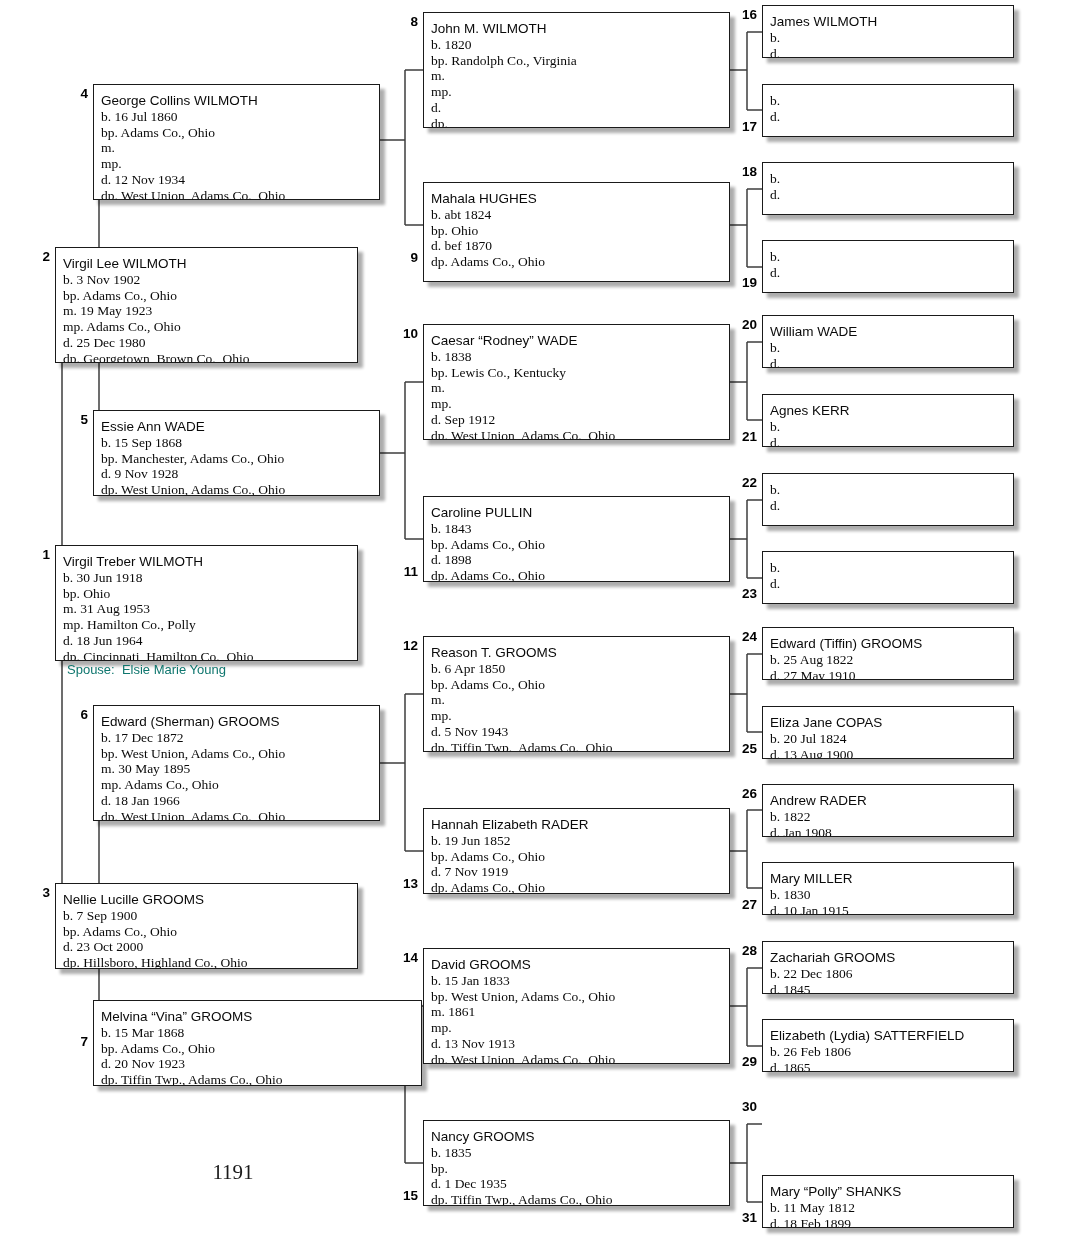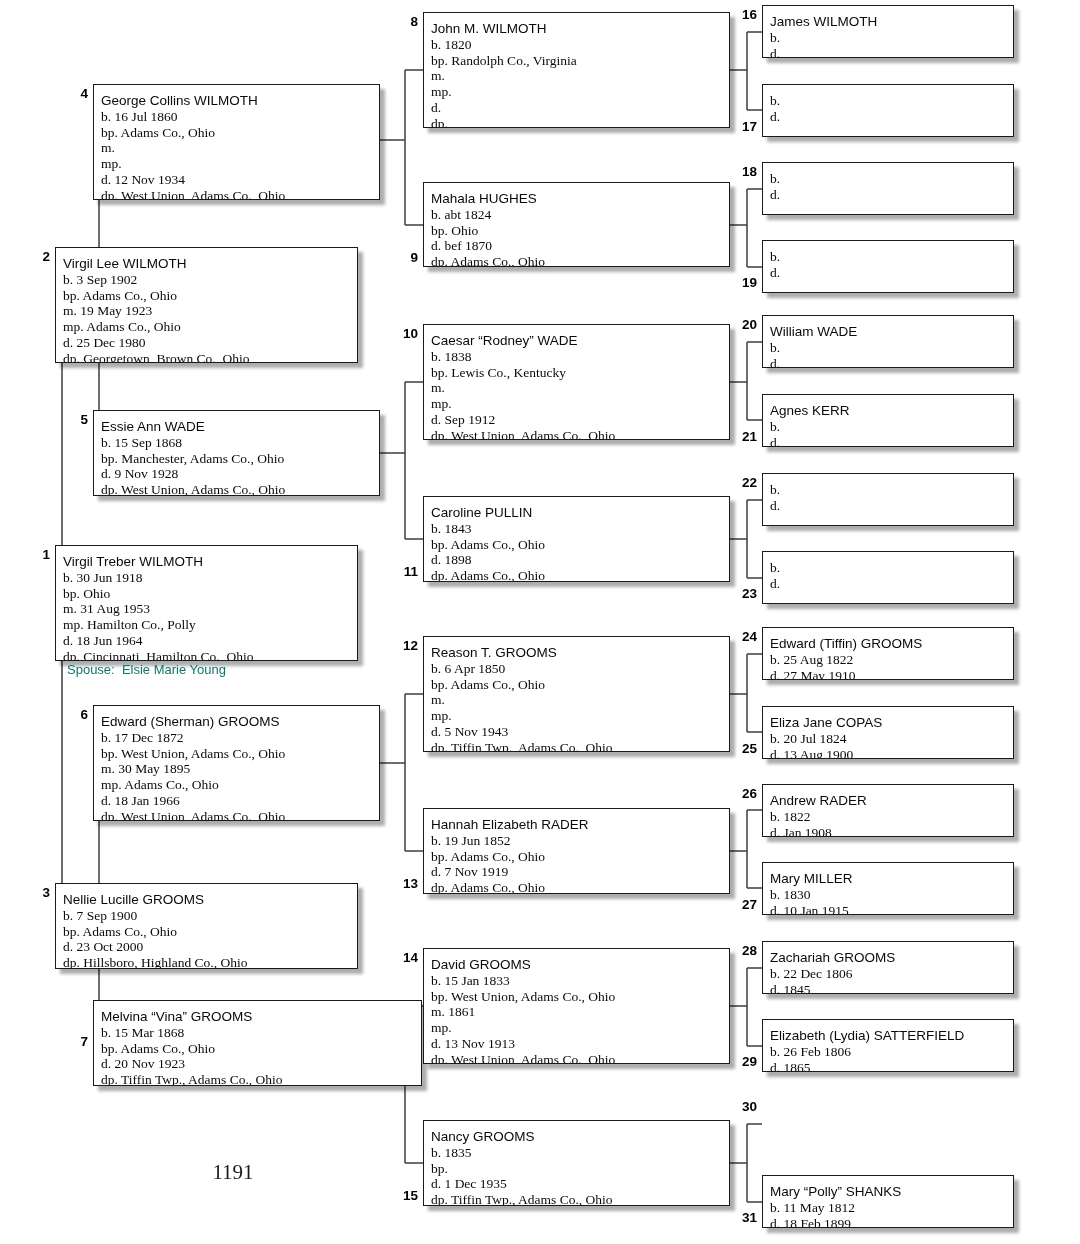--- a/index.html
+++ b/index.html
@@ -95,21 +95,21 @@
     <div class="pline">bp. Adams Co., Ohio</div>
     <div class="pline">m.</div>
     <div class="pline">mp.</div>
     <div class="pline">d. 12 Nov 1934</div>
     <div class="pline">dp. West Union, Adams Co., Ohio</div>
   </div>
 
   <div class="pnum" style="left:22px;top:249px">2</div>
   <div class="pbox" style="left:55px;top:247px;width:303px;height:116px">
     <div class="pname">Virgil Lee WILMOTH</div>
-    <div class="pline">b. 3 Sep 1902</div>
+    <div class="pline">b. 3 Nov 1902</div>
     <div class="pline">bp. Adams Co., Ohio</div>
     <div class="pline">m. 19 May 1923</div>
     <div class="pline">mp. Adams Co., Ohio</div>
     <div class="pline">d. 25 Dec 1980</div>
     <div class="pline">dp. Georgetown, Brown Co., Ohio</div>
   </div>
 
   <div class="pnum" style="left:60px;top:412px">5</div>
   <div class="pbox" style="left:93px;top:410px;width:287px;height:86px">
     <div class="pname">Essie Ann WADE</div>
@@ -166,21 +166,21 @@
     <div class="pname">John M. WILMOTH</div>
     <div class="pline">b. 1820</div>
     <div class="pline">bp. Randolph Co., Virginia</div>
     <div class="pline">m.</div>
     <div class="pline">mp.</div>
     <div class="pline">d.</div>
     <div class="pline">dp.</div>
   </div>
 
   <div class="pnum" style="left:390px;top:250px">9</div>
-  <div class="pbox" style="left:423px;top:182px;width:307px;height:85px">
+  <div class="pbox" style="left:423px;top:182px;width:307px;height:100px">
     <div class="pname">Mahala HUGHES</div>
     <div class="pline">b. abt 1824</div>
     <div class="pline">bp. Ohio</div>
     <div class="pline">d. bef 1870</div>
     <div class="pline">dp. Adams Co., Ohio</div>
   </div>
 
   <div class="pnum" style="left:390px;top:326px">10</div>
   <div class="pbox" style="left:423px;top:324px;width:307px;height:116px">
     <div class="pname">Caesar “Rodney” WADE</div>

